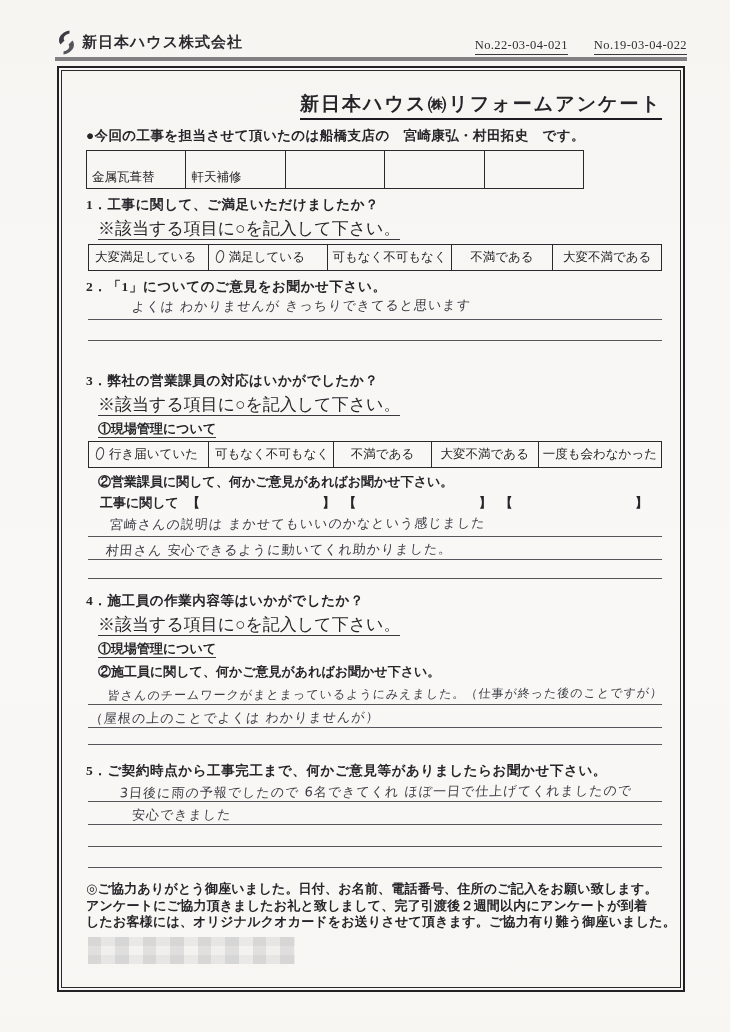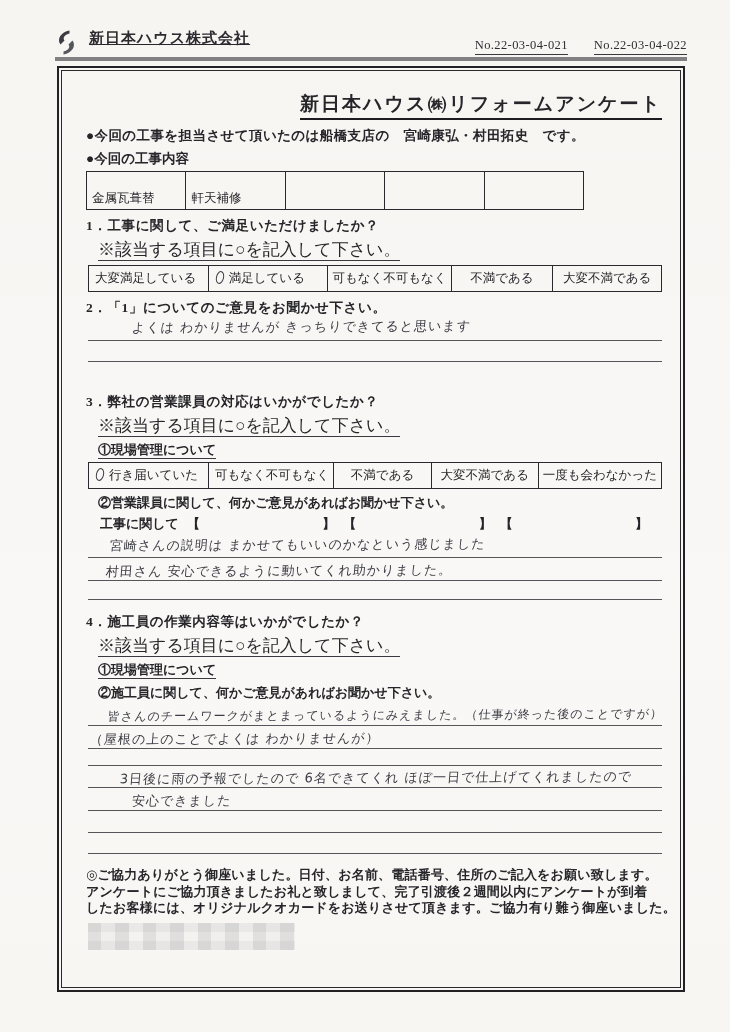--- a/index.html
+++ b/index.html
@@ -8,21 +8,21 @@
     position:relative;
     background:linear-gradient(180deg,#f6f5f2 0%,#f9f8f6 60%,#f7f6f3 100%);
     font-family:"Liberation Serif","DejaVu Serif",serif;
     color:#26262a;
     overflow:hidden;
   }
 
   
   .header { position:absolute; left:55px; top:30px; width:632px; height:26px;
             display:flex; align-items:flex-end; }
-  .logo-wrap { display:flex; align-items:flex-start; gap:11px;text-decoration:underline; }
+  .logo-wrap { display:flex; align-items:center; gap:4px; }
   .logo-svg { display:block; }
   .company { font-family:"Liberation Sans","DejaVu Sans",sans-serif;
              font-weight:700; font-size:15px; letter-spacing:1px; color:#2c2c30; }
   .docnos { margin-left:auto; display:flex; gap:26px; padding-bottom:1px; }
   .docno { font-size:12.5px; letter-spacing:.4px; border-bottom:1px solid #3a3a3e;
            padding-bottom:1px; color:#2e2e33; }
   .header-rule { position:absolute; left:55px; top:57px; width:632px; height:4px;
                  background:#5a5a5e; opacity:.75; }
 
   
@@ -84,34 +84,33 @@
 <div class="header">
   <div class="logo-wrap">
     <svg class="logo-svg" width="23" height="27" viewBox="0 0 23 27">
       <path d="M14.5 1.5 C6 3 1.5 10 5.5 15.5 L9.5 11.5 C7.5 9 9.5 5.5 14.5 4.5 Z" fill="#3c3c42"></path>
       <path d="M8.5 25.5 C17 24 21.5 17 17.5 11.5 L13.5 15.5 C15.5 18 13.5 21.5 8.5 22.5 Z" fill="#55555c"></path>
     </svg>
     <span class="company">新日本ハウス株式会社</span>
   </div>
   <div class="docnos">
     <span class="docno">No.22-03-04-021</span>
-    <span class="docno">No.22-03-04-022</span>
+    <span class="docno">No.19-03-04-022</span>
   </div>
 </div>
 <div class="header-rule"></div>
 
 <div class="frame">
  <div class="frame-inner">
 
   <div class="title-row">
     <span class="title">新日本ハウス㈱リフォームアンケート</span>
   </div>
 
   <div class="intro">●今回の工事を担当させて頂いたのは船橋支店の　宮崎康弘・村田拓史　です。</div>
-  <div class="work-label">●今回の工事内容</div>
 
   <table class="work-table">
     <tbody>
           <tr>
       <td>金属瓦葺替</td>
       <td>軒天補修</td>
       <td></td>
       <td></td>
       <td></td>
     </tr>
@@ -181,20 +180,21 @@
   <div class="q-sub"><span class="u">①現場管理について</span></div>
   <div class="q-sub" style="margin-top:5px;font-weight:700">②施工員に関して、何かご意見があればお聞かせ下さい。</div>
   <div class="ans-line" style="min-height:21px;padding-left:20px">
     <span class="hand" style="font-size:12px">皆さんのチームワークがまとまっているようにみえました。（仕事が終った後のことですが）</span>
   </div>
   <div class="ans-line" style="min-height:23px;padding-left:2px;padding-top:3px">
     <span class="hand">（屋根の上のことでよくは わかりませんが）</span>
   </div>
   <div class="ans-line" style="height:17px"></div>
 
+  <div class="q-heading" style="margin-top:17px">5．ご契約時点から工事完工まで、何かご意見等がありましたらお聞かせ下さい。</div>
   <div class="ans-line" style="min-height:20px;padding-left:32px;margin-top:2px">
     <span class="hand">3日後に雨の予報でしたので 6名できてくれ ほぼ一日で仕上げてくれましたので</span>
   </div>
   <div class="ans-line" style="min-height:23px;padding-left:44px;padding-top:3px">
     <span class="hand">安心できました</span>
   </div>
   <div class="ans-line" style="height:22px"></div>
   <div class="ans-line" style="height:21px"></div>
 
   <div class="footer">

